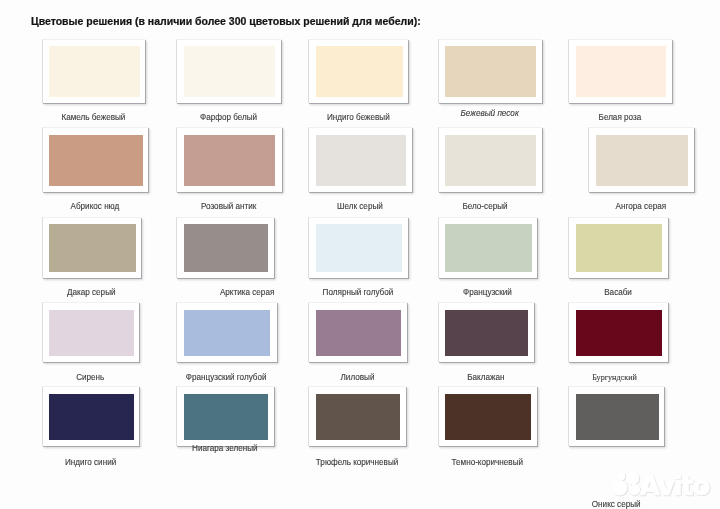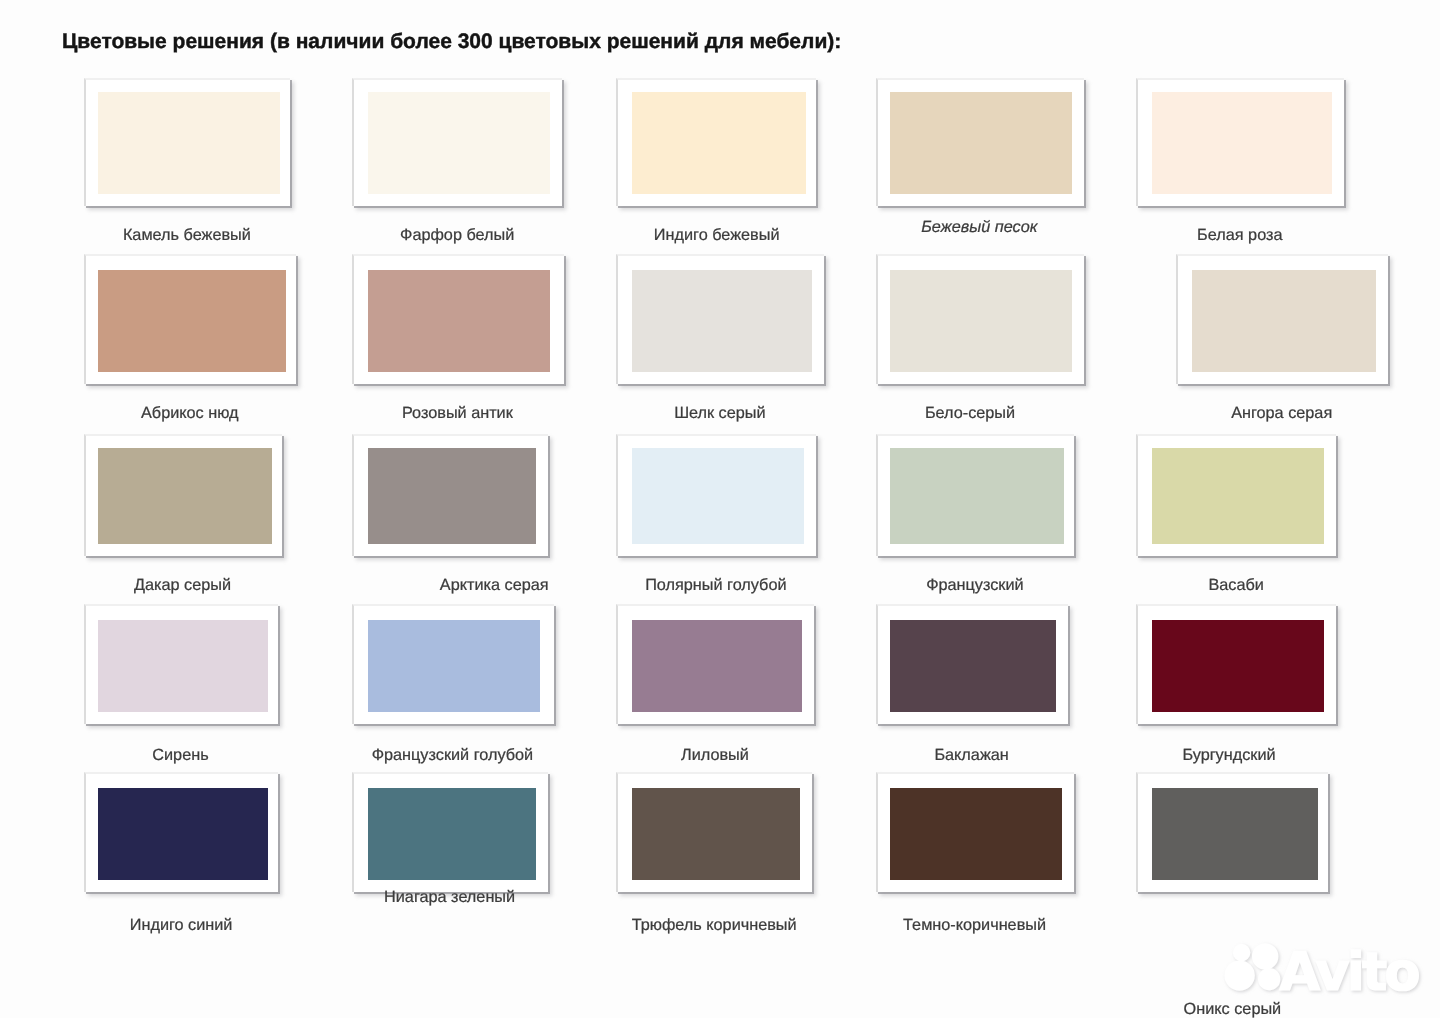--- a/index.html
+++ b/index.html
@@ -123,21 +123,21 @@
         <div class="sw" style="left: 6.8px; top: 7.2px; width: 85px; height: 45.9px; background: rgb(151, 124, 146);"></div>
       </div>
       <div class="lbl" style="top: 71px;">Лиловый</div>
     </div>
     <div class="cell" style="left: 437.5px; top: 301.6px; width: 96.6px; height: 83px;">
       <div class="frame" style="width: 96.6px; height: 60.3px;">
         <div class="sw" style="left: 6.8px; top: 7.2px; width: 83px; height: 45.9px; background: rgb(86, 67, 76);"></div>
       </div>
       <div class="lbl" style="top: 71px;">Баклажан</div>
     </div>
-    <div class="cell" style="left: 568px; top: 301.6px; width: 93px; height: 83px;">
+    <div class="cell" style="left: 568px; top: 301.6px; width: 93px; height: 83px; font-family: Liberation Serif, serif;">
       <div class="frame" style="width: 100.1px; height: 60.3px;">
         <div class="sw" style="left: 6.8px; top: 7.2px; width: 86.5px; height: 45.9px; background: rgb(104, 7, 27);"></div>
       </div>
       <div class="lbl" style="top: 71px;">Бургундский</div>
     </div>
     <div class="cell" style="left: 42px; top: 385.6px; width: 97.1px; height: 84.2px;">
       <div class="frame" style="width: 97.1px; height: 60.7px;">
         <div class="sw" style="left: 5.6px; top: 7px; width: 85.9px; height: 46.5px; background: rgb(38, 38, 80);"></div>
       </div>
       <div class="lbl" style="top: 72.2px;">Индиго синий</div>

